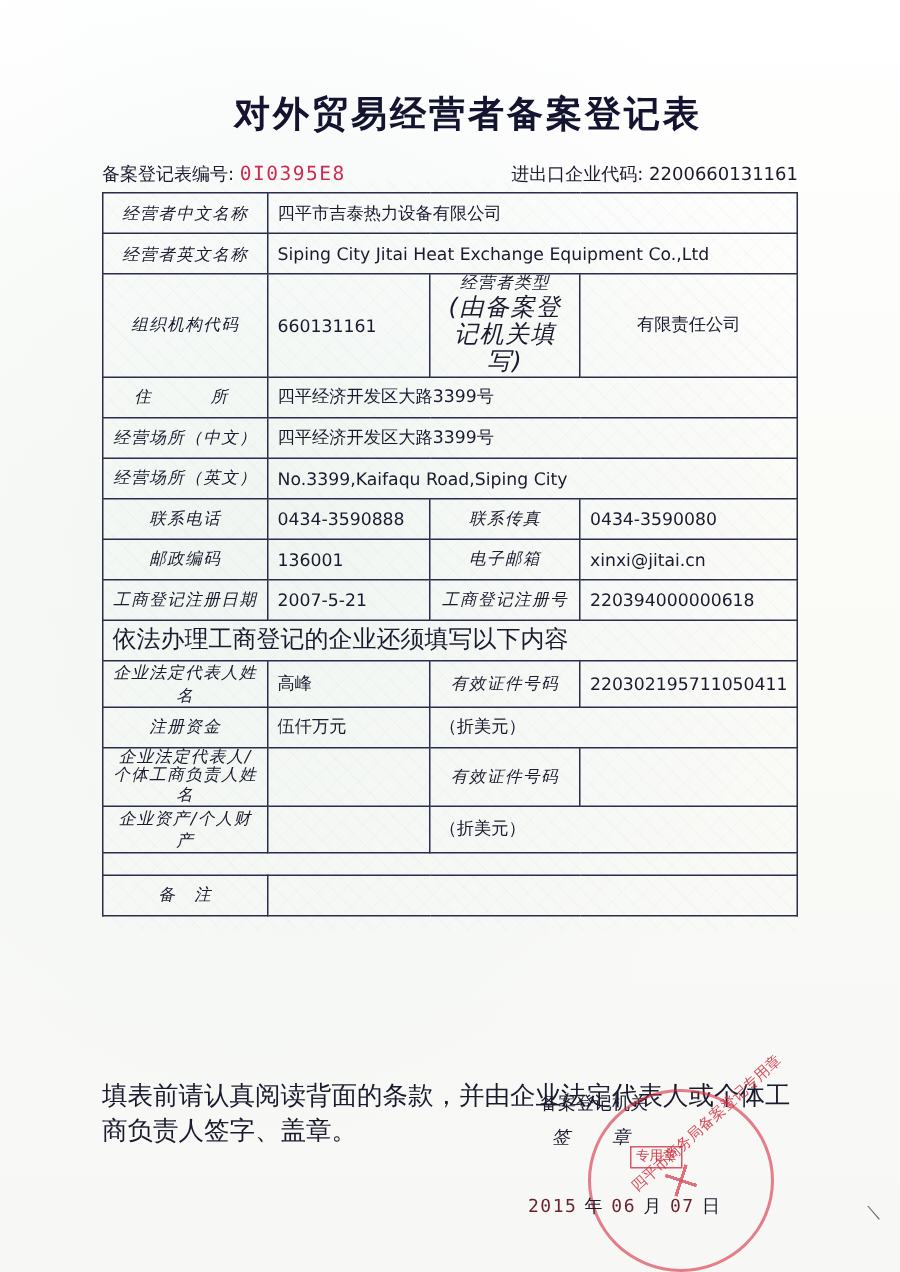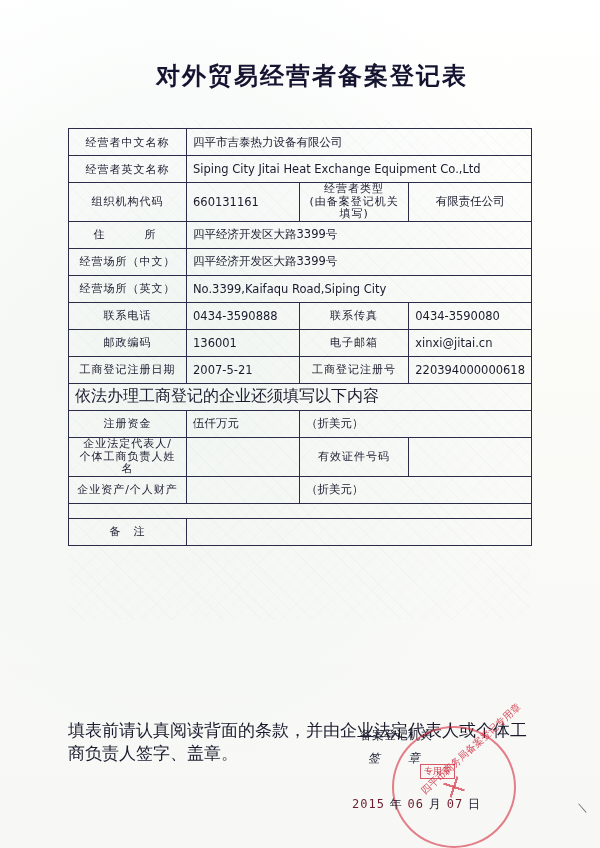--- a/index.html
+++ b/index.html
@@ -53,34 +53,35 @@
     border:1px solid #2b2b4a;
     padding:0 6px;
     height:26px;
     vertical-align:middle;
   }
   td.lab{
     text-align:center;
     width:124px;
     letter-spacing:1px;
     background:transparent;
+    font-style:italic;
   }
   td.lab.sp{letter-spacing:6px;}
   td.val{font-size:11.5px;padding-left:8px;}
   td.sec{
     border-left:none;border-right:none;border-top:none;border-bottom:none;
     padding:0;height:22px;
     font-size:16px;
     text-align:left;
   }
   .sectionrow td{border:none;padding-top:4px;padding-bottom:2px;padding-left:0;height:20px;}
   .two-line{line-height:1.15;}
   .center{text-align:center;}
   .right{text-align:left;}
-  .small{font-size:11px;}
+  .small{font-size:16px;}
   .blank-tall td{height:46px;}
   .remark td{height:50px;vertical-align:top;padding-top:5px;}
   .note{
     position:absolute;left:68px;top:719px;width:464px;
     font-size:17px;
   }
   .signblock{
     position:absolute;left:360px;top:724px;width:175px;
     font-size:12px;
     line-height:1.9;
@@ -134,20 +135,30 @@
   }
 </style>
 </head>
 <body>
 
 <div class="page">
   <div class="watermark"></div>
 
   <div class="title">对外贸易经营者备案登记表</div>
 
+  <div class="subrow">
+    <div>
+      <span class="lbl">备案登记表编号:</span>
+      <span class="red-num">0I0395E8</span>
+    </div>
+    <div>
+      <span class="lbl">进出口企业代码:</span>
+      <span class="val-right">2200660131161</span>
+    </div>
+  </div>
 
   <table class="form">
     <tbody>
         <tr>
       <td class="lab">经营者中文名称</td>
       <td class="val" colspan="3">四平市吉泰热力设备有限公司</td>
     </tr>
     <tr>
       <td class="lab">经营者英文名称</td>
       <td class="val" colspan="3">Siping City Jitai Heat Exchange Equipment Co.,Ltd</td>
@@ -187,20 +198,26 @@
     </tr>
     <tr>
       <td class="lab">工商登记注册日期</td>
       <td class="val">2007-5-21</td>
       <td class="lab">工商登记注册号</td>
       <td class="val">220394000000618</td>
     </tr>
 
     <tr class="sectionrow">
       <td colspan="4" class="sec">依法办理工商登记的企业还须填写以下内容</td>
+    </tr>
+    <tr>
+      <td class="lab">企业法定代表人姓名</td>
+      <td class="val">高峰</td>
+      <td class="lab">有效证件号码</td>
+      <td class="val">220302195711050411</td>
     </tr>
     <tr>
       <td class="lab">注册资金</td>
       <td class="val">伍仟万元</td>
       <td class="val right" colspan="2">（折美元）</td>
     </tr>
 
     <tr class="blank-tall">
       <td class="lab two-line">
         <div>企业法定代表人/</div>

